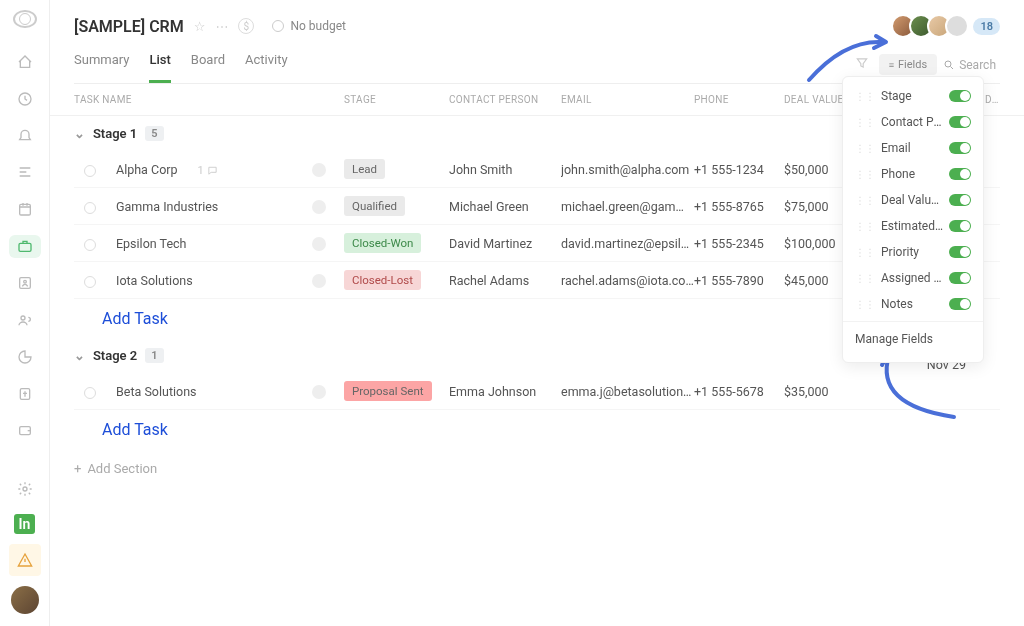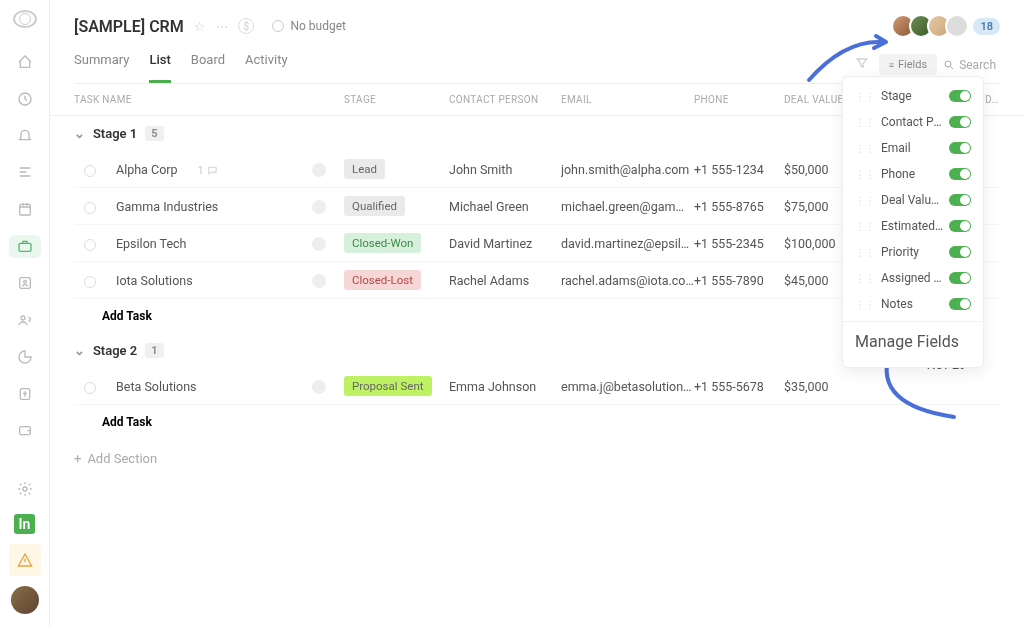--- a/index.html
+++ b/index.html
@@ -53,34 +53,34 @@
 .task-circle { width: 12px; height: 12px; border: 1.5px solid #ddd; border-radius: 50%; flex-shrink: 0; margin-left: 10px; }
 .task-meta { color: #ccc; font-size: 11px; display:flex; align-items:center; gap:3px; }
 .task-end-circle { width: 14px; height: 14px; border-radius:50%; background:#eee; margin-left:auto; margin-right:18px; }
 .stage-cell { width: 105px; }
 .stage-pill { display: inline-block; padding: 3px 8px; border-radius: 3px; font-size: 11.5px; text-align: center; }
 .pill-lead { background: #eaeaea; color: #666; }
 .pill-qualified { background: #eaeaea; color: #666; }
 .pill-negotiation { background: #fdf4d0; color: #8a7a2f; }
 .pill-closed-won { background: #d7f0dc; color: #3d8a4a; }
 .pill-closed-lost { background: #f7d6d6; color: #b04a4a; }
-.pill-proposal { background: #bef264; color: #666; }
+.pill-proposal { background: #fca5a5; color: #666; }
 .contact-cell { width: 112px; }
 .email-cell { width: 133px; white-space: nowrap; overflow: hidden; text-overflow: ellipsis; }
 .phone-cell { width: 90px; }
 .deal-cell { width: 108px; }
-.add-task { padding: 10px 0 10px 28px; color: #000000; font-size: 12px; cursor:pointer;font-weight:bold; }
+.add-task { padding: 10px 0 10px 28px; color: #1d4ed8; font-size: 16px; cursor:pointer; }
 .add-section { padding: 12px 24px; color: #aaa; font-size: 13px; display:flex; align-items:center; gap:6px; cursor:pointer; }
 .fields-popup { position: absolute; top: 76px; right: 40px; width: 142px; background: #fff; border: 1px solid #eee; border-radius: 6px; box-shadow: 0 4px 16px rgba(0,0,0,0.08); padding: 6px 0; z-index: 100; }
 .field-item { display: flex; align-items: center; padding: 6px 12px; font-size: 12px; color: #555; gap: 6px; }
 .field-handle { color: #ddd; font-size: 10px; }
 .field-label { flex: 1; white-space: nowrap; overflow: hidden; text-overflow: ellipsis; }
 .toggle { width: 22px; height: 12px; background: #4caf50; border-radius: 10px; position: relative; flex-shrink: 0; }
 .toggle::after { content:""; position:absolute; right:1px; top:1px; width:10px; height:10px; background:#fff; border-radius:50%; }
-.manage-fields { padding: 10px 12px; font-size: 16px; color: #555; border-top: 1px solid #f2f2f2; margin-top: 4px; cursor:pointer; }
+.manage-fields { padding: 10px 12px; font-size: 12px; color: #555; border-top: 1px solid #f2f2f2; margin-top: 4px; cursor:pointer; }
 .annotation-arrow { position: absolute; pointer-events: none; z-index: 50; }
 .arrow1 { top: 30px; right: 130px; width: 90px; height: 55px; }
 .arrow2 { top: 345px; right: 60px; width: 100px; height: 80px; }
 .estimate-visible { position:absolute; top:357px; right:58px; font-size:12.5px; color:#555; }
 </style>
 </head>
 <body>
 
 <div class="app">
   <div class="sidebar">

